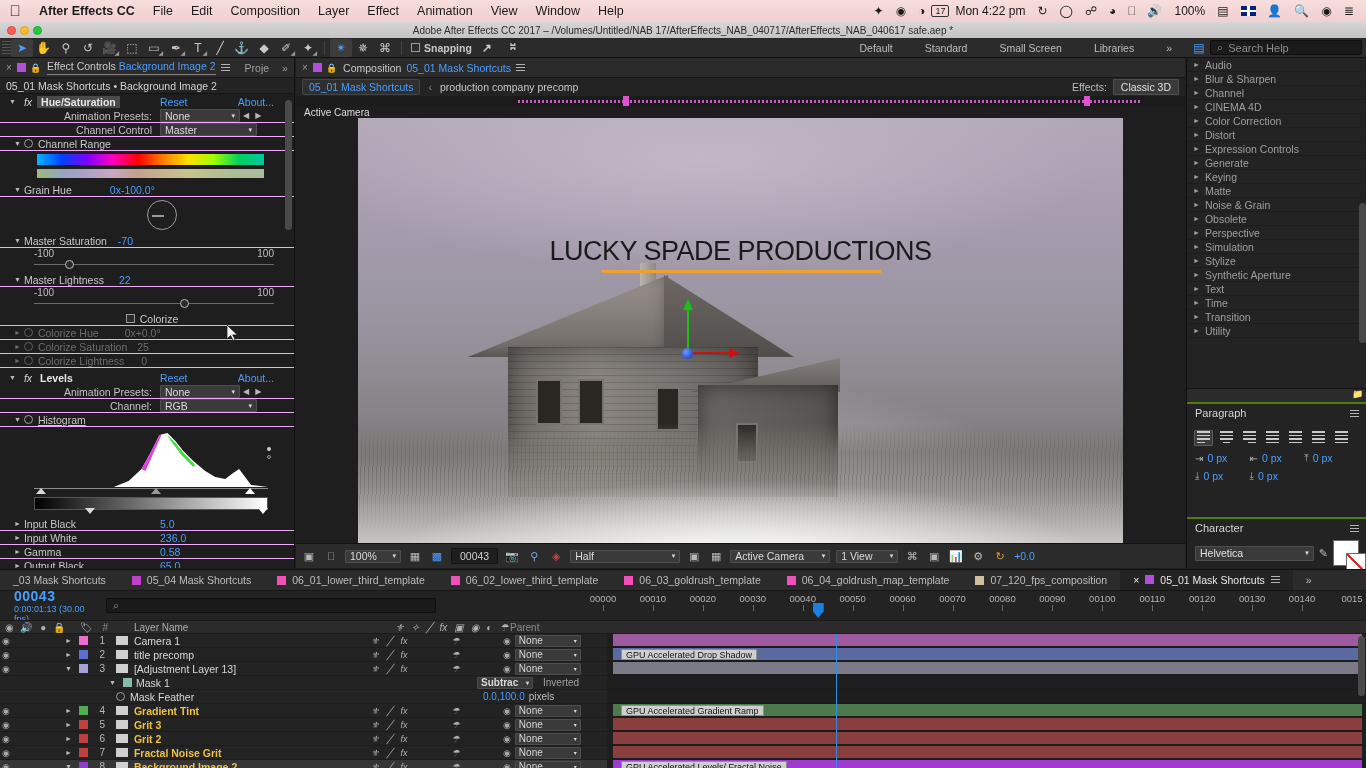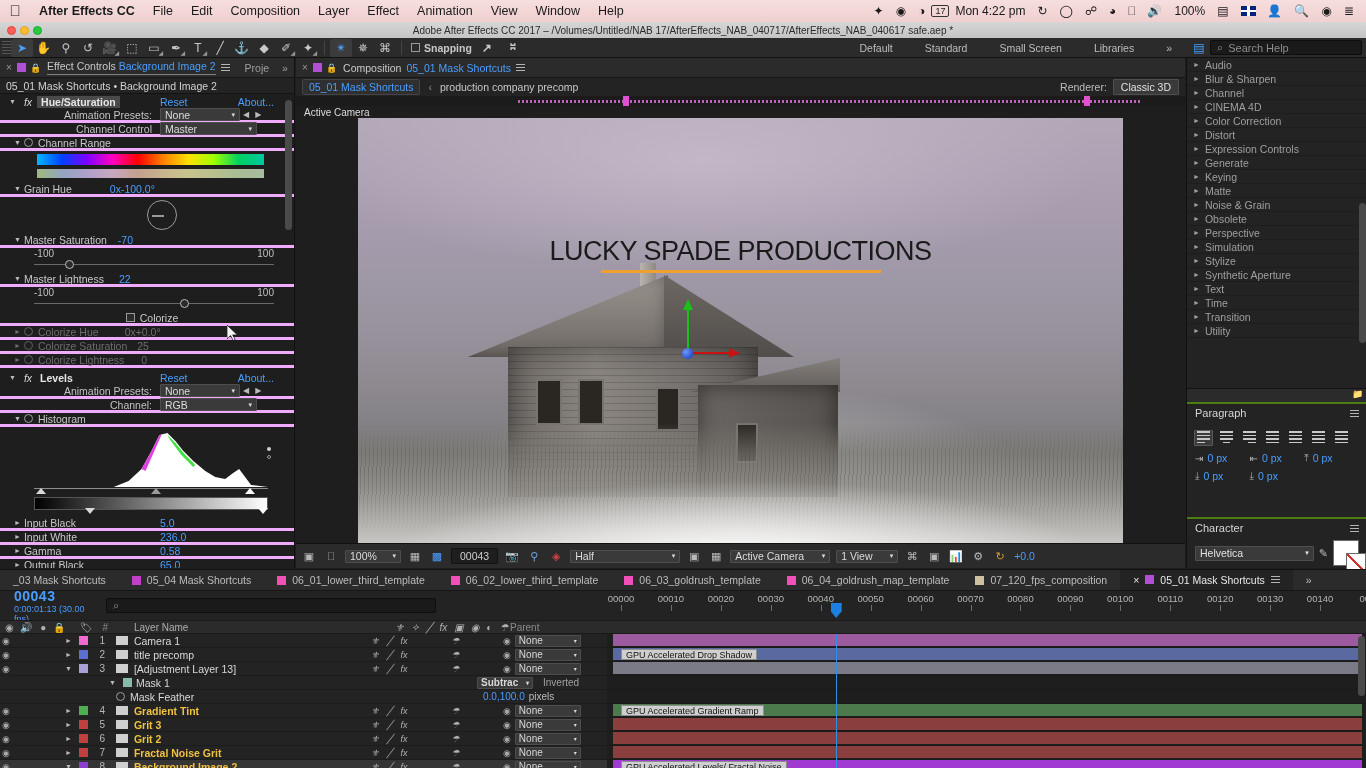--- a/index.html
+++ b/index.html
@@ -64,21 +64,21 @@
   #fx-panel { left:0; top:58px; width:295px; height:510px; background:#1e1e1e;
      border-right:1px solid #111; overflow:hidden;}
   .fx-sub { height:16px; background:#232323; display:flex; align-items:center;
      padding:0 6px; font-size:10.5px; color:#d2d2d2; border-bottom:1px solid #141414;}
   .fx-hdr { height:15px; display:flex; align-items:center; gap:5px; padding:0 4px;
      background:#1e1e1e; font-size:10.5px; }
   .fx-hdr .nm { background:#4a4a4a; padding:0 4px; color:#e6e6e6; font-weight:bold;}
   .fx-hdr .rst { position:absolute; left:160px; color:#4a9eff;}
   .fx-hdr .abt { position:absolute; right:20px; color:#4a9eff;}
   .fx-row { height:14px; display:flex; align-items:center; font-size:10.5px; position:relative;
-     border-bottom:3px solid #f0abfc;}
+     border-bottom:1px solid #f0abfc;}
   .fx-lbl { width:160px; text-align:right; padding-right:8px; color:#c2c2c2; }
   .fx-val { color:#4a9eff; }
   .fx-val.dim { color:#6d6d6d; }
   .dd { height:13px; background:#3a3a3a; border:1px solid #4e4e4e; border-radius:1px;
      display:inline-flex; align-items:center; justify-content:space-between;
      padding:0 4px; font-size:10.5px; color:#dcdcdc; }
   .arrowbtn { color:#b9b9b9; font-size:8px; padding:0 3px;}
   .tri { color:#b9b9b9; font-size:7px; margin:0 3px 0 5px;}
   .tri.dim { color:#6d6d6d;}
   .stopw { width:9px; height:9px; border:1px solid #9c9c9c; border-radius:50%; display:inline-block; position:relative;}
@@ -201,21 +201,21 @@
   .tl-tab { display:flex; align-items:center; gap:6px; padding:0 13px; height:21px; color:#bdbdbd; white-space:nowrap;}
   .tl-tab.active { background:#232323; color:#e8e8e8; border-bottom:1px solid #8a8a8a;}
   .tl-top { height:29px; display:flex; align-items:center; background:#232323; position:relative;}
   .tc { padding-left:14px; width:100px;}
   .tc .big { color:#4a9eff; font-size:14px; font-weight:bold; letter-spacing:.5px;}
   .tc .sm { color:#4a9eff; font-size:9px;}
   .srch { width:330px; height:15px; background:#1a1a1a; border:1px solid #0e0e0e; border-radius:2px;
      display:flex; align-items:center; gap:5px; padding:0 6px; color:#8a8a8a; margin-left:6px;}
   .tl-tools { display:flex; align-items:center; gap:9px; margin-left:auto; margin-right:10px;}
   .tl-tools .ic { color:#b5b5b5; font-size:12px;}
-  .ruler { position:absolute; left:607px; top:0; right:0; height:29px; background:#232323;}
+  .ruler { position:absolute; left:589px; top:0; right:0; height:29px; background:#232323;}
   .ruler .tick { position:absolute; top:14px; width:1px; height:6px; background:#6d6d6d;}
   .ruler .lbl { position:absolute; top:2px; font-size:9.5px; color:#b5b5b5; transform:translateX(-50%);}
   .cti { position:absolute; top:12px; width:11px; height:15px; background:#1d7fe0;
      clip-path:polygon(0 0,100% 0,100% 55%,50% 100%,0 55%); }
   .col-hdr { height:14px; background:#2b2b2b; display:flex; align-items:center; font-size:10px;
      color:#aeaeae; border-top:1px solid #1a1a1a; border-bottom:1px solid #1a1a1a; position:relative;}
   .layers { position:absolute; left:0; top:64px; width:607px; bottom:0; overflow:hidden; background:#232323;}
   .lrow { height:14px; display:flex; align-items:center; font-size:10.5px; border-bottom:1px solid #1c1c1c;
      position:relative; }
   .lrow.sel { background:#353535; }
@@ -547,21 +547,21 @@
       <span style="font-size:9px;">🔒</span>
       <span>Composition</span>
       <span class="blue">05_01 Mask Shortcuts</span>
       <span class="ham"></span>
     </div>
     <div class="comp-nav">
       <span class="comp-chip">05_01 Mask Shortcuts</span>
       <span style="color:#8d8d8d;">‹</span>
       <span style="color:#c8c8c8;">production company precomp</span>
       <span class="rend">
-        <span style="color:#bdbdbd;">Renderer:</span>
+        <span style="color:#bdbdbd;">Effects:</span>
         <span class="rendbox">Classic 3D</span>
       </span>
     </div>
     <div class="comp-bar">
       <div class="prog"></div>
       <div class="hh" style="left:327px;"></div>
       <div class="hh" style="left:788px;"></div>
     </div>
     <div class="cam-lbl">Active Camera</div>
 

